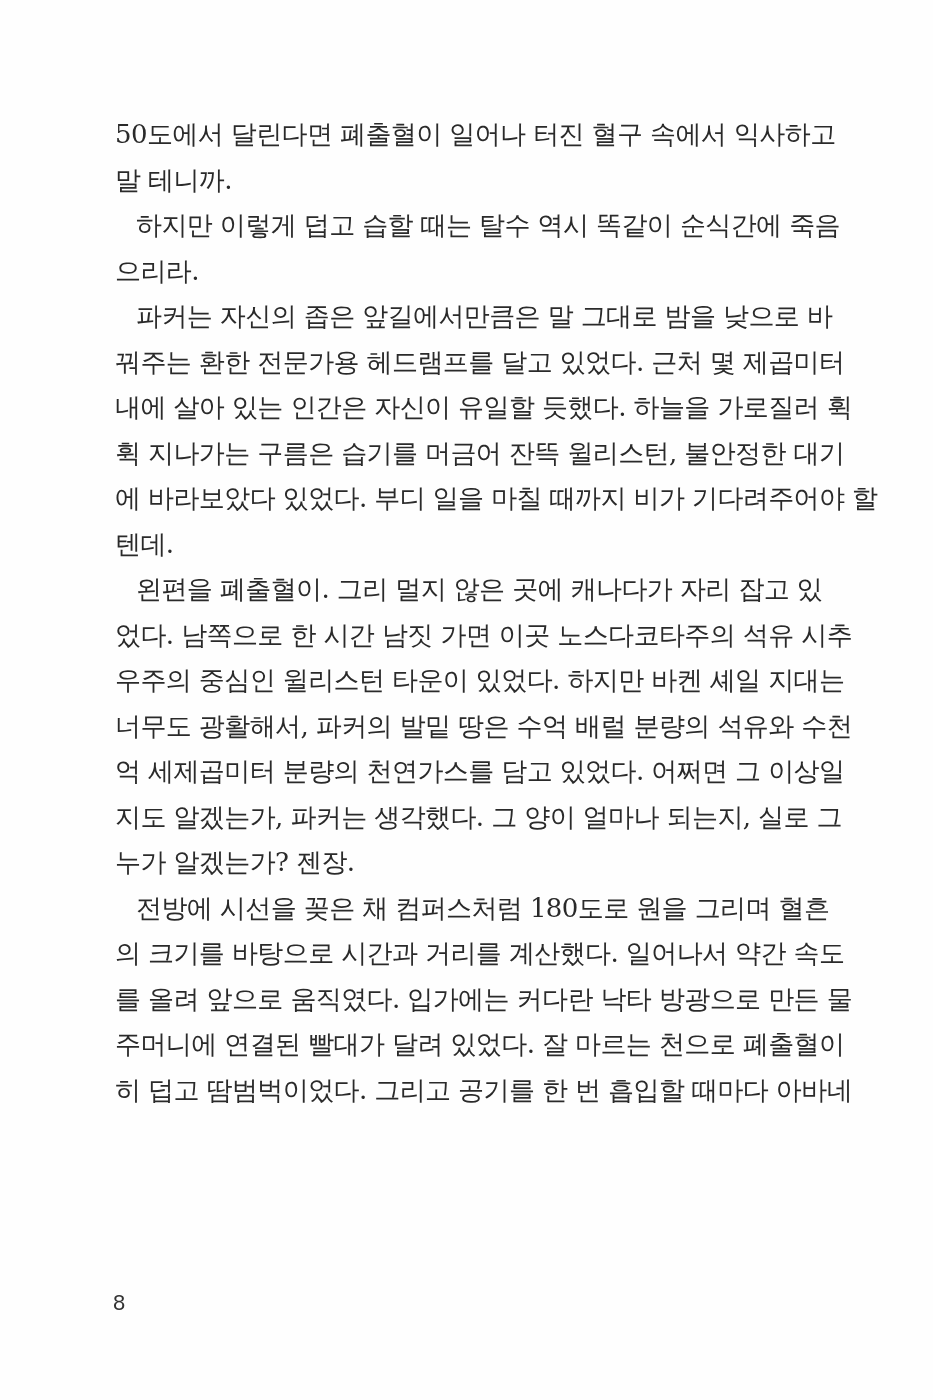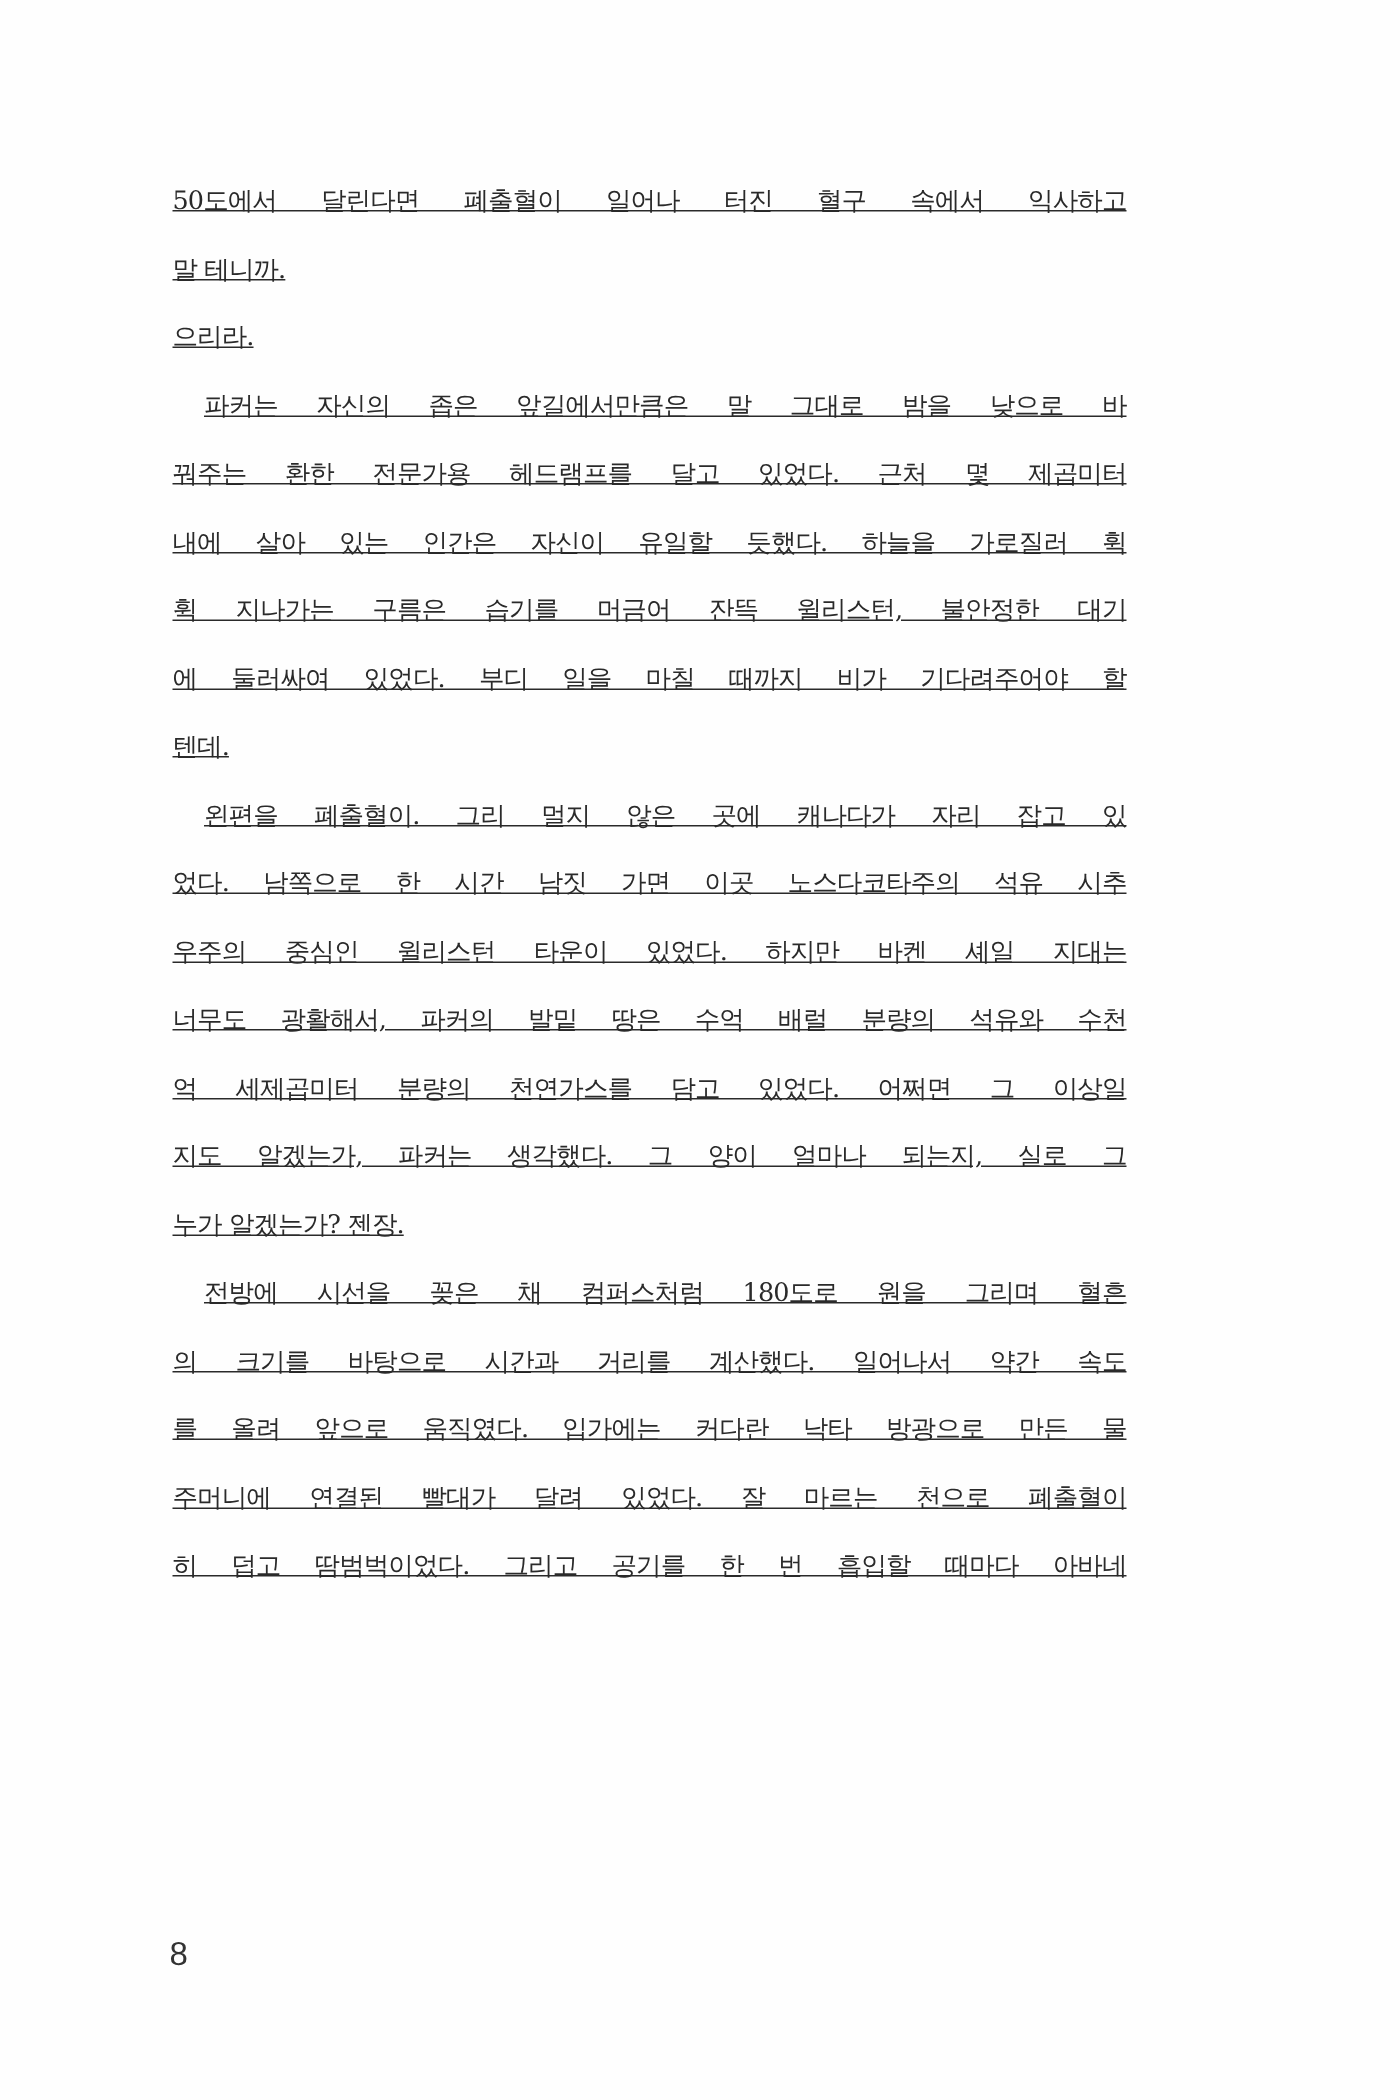--- a/index.html
+++ b/index.html
@@ -6,46 +6,46 @@
   body { width: 933px; height: 1400px; position: relative; overflow: hidden; }
   .page {
     position: absolute; left: 0; top: 0; width: 933px; height: 1400px; background: #fefefe;
   }
   .text-block {
     position: absolute; left: 115px; top: 112px; width: 636px;
     font-family: "DejaVu Serif", "Liberation Serif", serif;
     color: #2a2a2a;
   }
   .line {
-    height: 45.5px; line-height: 45.5px; font-size: 17px;
+    height: 45.5px; line-height: 45.5px; font-size: 26px;
     white-space: nowrap; text-align: justify; text-align-last: justify;
     letter-spacing: -0.6px;
-    text-decoration: underline;
   }
   .line.last { text-align-last: left; }
   .line.indent { padding-left: 21px; }
   .page-number {
     position: absolute; left: 113px; top: 1290px;
     font-family: "Liberation Sans", "DejaVu Sans", sans-serif;
     font-size: 22px; color: #333;
   }
 </style>
 </head>
 <body>
 
 <div class="page">
   <div class="text-block" id="text-block">
     <div class="line">50도에서 달린다면 폐출혈이 일어나 터진 혈구 속에서 익사하고</div>
     <div class="line last">말 테니까.</div>
+    <div class="line indent">하지만 이렇게 덥고 습할 때는 탈수 역시 똑같이 순식간에 죽음</div>
     <div class="line last">으리라.</div>
     <div class="line indent">파커는 자신의 좁은 앞길에서만큼은 말 그대로 밤을 낮으로 바</div>
     <div class="line">꿔주는 환한 전문가용 헤드램프를 달고 있었다. 근처 몇 제곱미터</div>
     <div class="line">내에 살아 있는 인간은 자신이 유일할 듯했다. 하늘을 가로질러 휙</div>
     <div class="line">휙 지나가는 구름은 습기를 머금어 잔뜩 윌리스턴, 불안정한 대기</div>
-    <div class="line">에 둘러싸여 있었다. 부디 일을 마칠 때까지 비가 기다려주어야 할</div>
+    <div class="line">에 바라보았다 있었다. 부디 일을 마칠 때까지 비가 기다려주어야 할</div>
     <div class="line last">텐데.</div>
     <div class="line indent">왼편을 폐출혈이. 그리 멀지 않은 곳에 캐나다가 자리 잡고 있</div>
     <div class="line">었다. 남쪽으로 한 시간 남짓 가면 이곳 노스다코타주의 석유 시추</div>
     <div class="line">우주의 중심인 윌리스턴 타운이 있었다. 하지만 바켄 셰일 지대는</div>
     <div class="line">너무도 광활해서, 파커의 발밑 땅은 수억 배럴 분량의 석유와 수천</div>
     <div class="line">억 세제곱미터 분량의 천연가스를 담고 있었다. 어쩌면 그 이상일</div>
     <div class="line">지도 알겠는가, 파커는 생각했다. 그 양이 얼마나 되는지, 실로 그</div>
     <div class="line last">누가 알겠는가? 젠장.</div>
     <div class="line indent">전방에 시선을 꽂은 채 컴퍼스처럼 180도로 원을 그리며 혈흔</div>
     <div class="line">의 크기를 바탕으로 시간과 거리를 계산했다. 일어나서 약간 속도</div>

